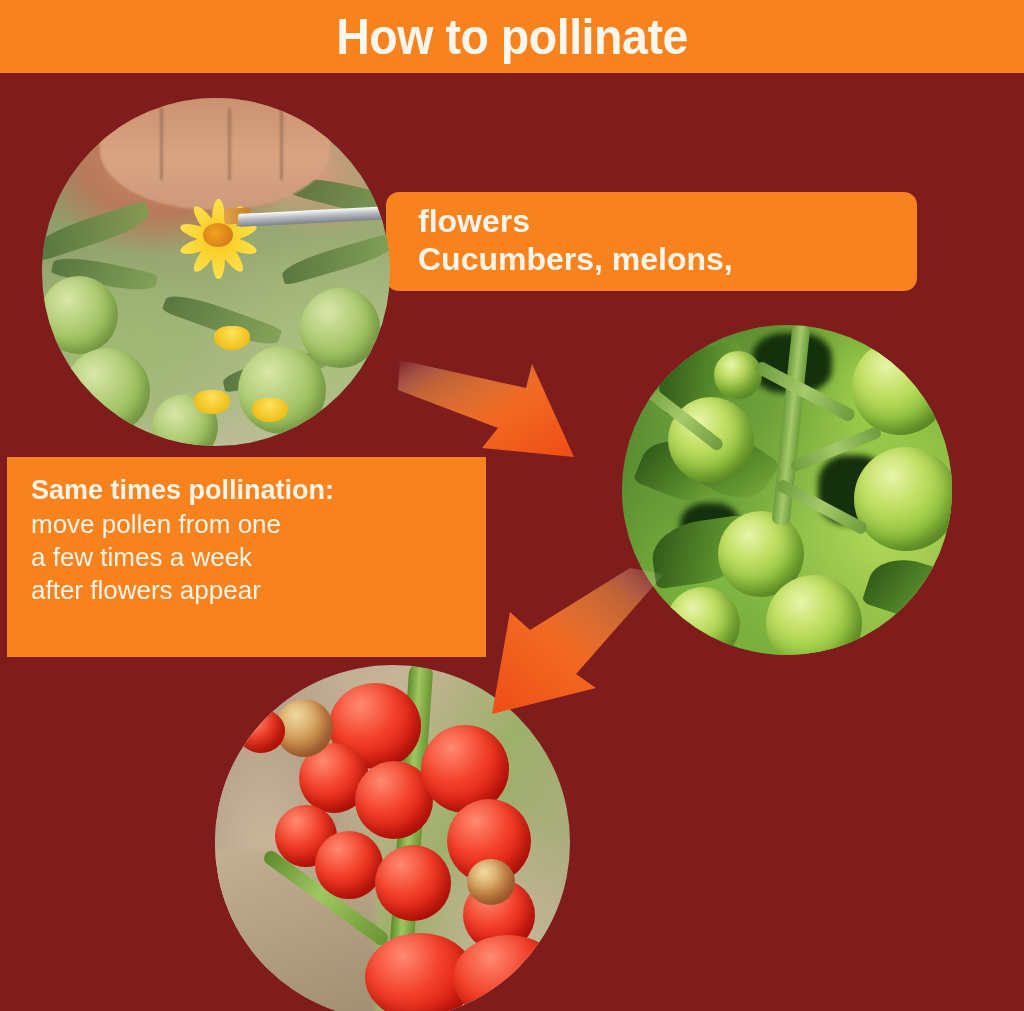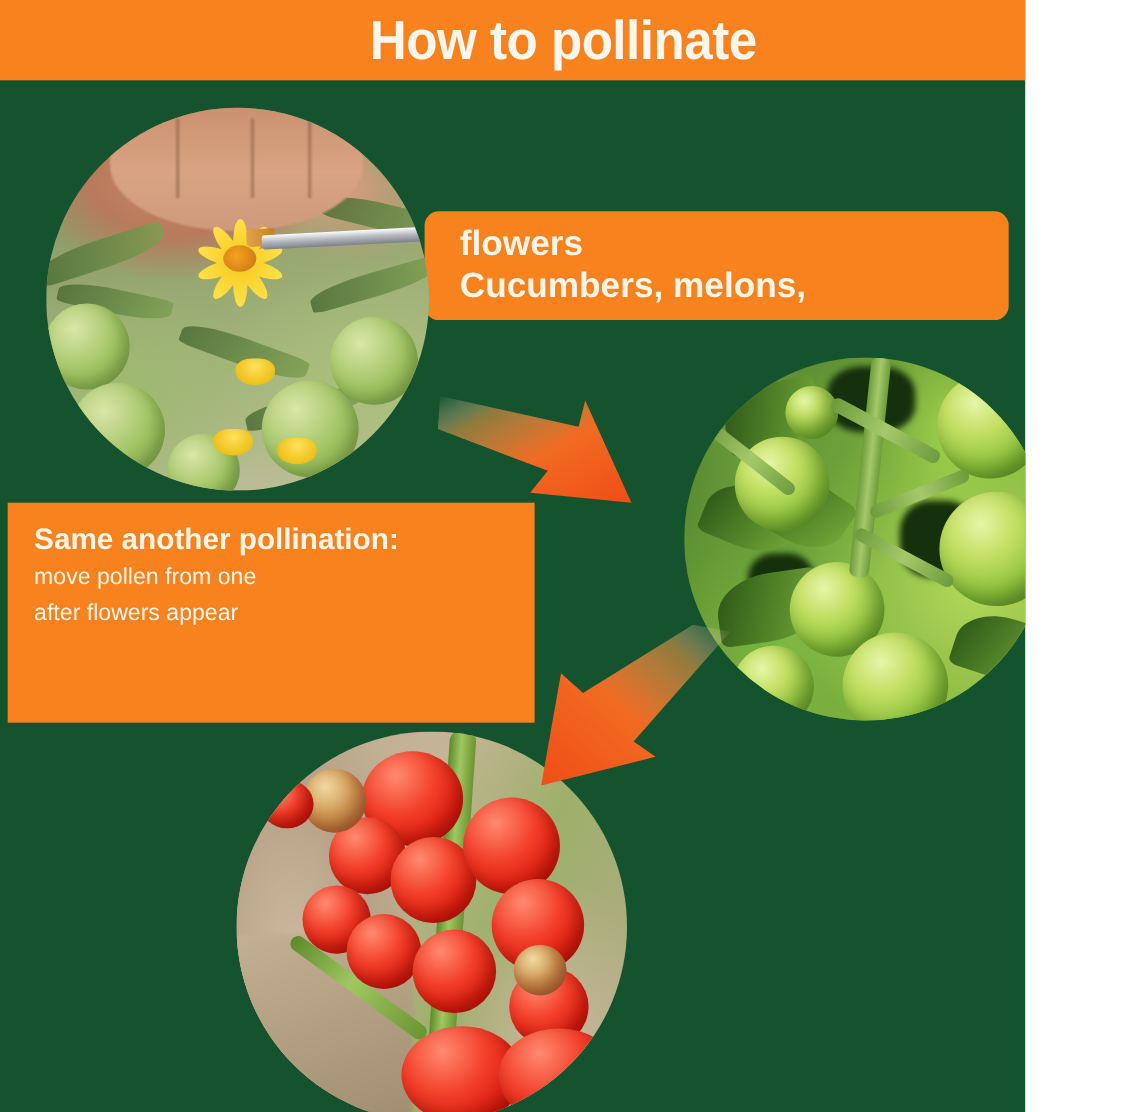--- a/index.html
+++ b/index.html
@@ -5,23 +5,23 @@
   html, body {
     margin: 0;
     padding: 0;
     background: #ffffff;
   }
   body {
     font-family: "Liberation Sans", sans-serif;
   }
   #poster {
     position: relative;
-    width: 932px;
+    width: 1024px;
     height: 1011px;
-    background: #14532d;
+    background: #7f1d1d;
     overflow: hidden;
     text-decoration: underline;
   }
 
   
   .header-bar {
     position: absolute;
     left: 0;
     top: 0;
     width: 1024px;
@@ -259,21 +259,21 @@
     font-family: "Liberation Sans", sans-serif;
   }
   .text-block .tb-head {
     font-weight: bold;
     font-size: 27px;
     line-height: 33px;
     margin-bottom: 1px;
   }
   .text-block .tb-line {
     font-weight: normal;
-    font-size: 21px;
+    font-size: 26px;
     line-height: 33px;
   }
 
   
   .arrow {
     position: absolute;
     z-index: 8;
   }
   #arrow-1 { left: 398px; top: 352px; width: 224px; height: 128px; }
   #arrow-2 { left: 468px; top: 568px; width: 206px; height: 176px; }
@@ -359,22 +359,23 @@
 
       <div class="stem" style="left:160px;top:0px;width:18px;height:200px;transform:rotate(6deg);"></div>
       <div class="stem" style="left:128px;top:60px;width:110px;height:13px;transform:rotate(28deg);"></div>
       <div class="stem" style="left:166px;top:118px;width:96px;height:12px;transform:rotate(-22deg);"></div>
       <div class="stem" style="left:150px;top:176px;width:100px;height:12px;transform:rotate(28deg);"></div>
       <div class="stem" style="left:10px;top:86px;width:100px;height:12px;transform:rotate(38deg);"></div>
     </div>
   </div>
 
   <div class="text-block">
-    <div class="tb-head">Same another pollination:</div>
+    <div class="tb-head">Same times pollination:</div>
     <div class="tb-line">move pollen from one</div>
+    <div class="tb-line">a few times a week</div>
     <div class="tb-line">after flowers appear</div>
   </div>
 
   <div class="photo-circle" id="circle-red">
     <div class="photo-inner">
       <div class="bg"></div>
       <div class="soil"></div>
 
       <div class="rstem" style="left:182px;top:0px;width:24px;height:355px;transform:rotate(4deg);"></div>
       <div class="rstem" style="left:36px;top:226px;width:150px;height:14px;transform:rotate(36deg);"></div>

